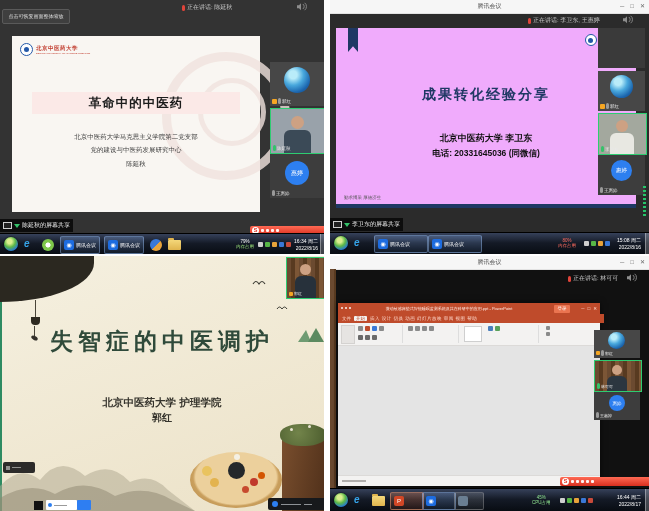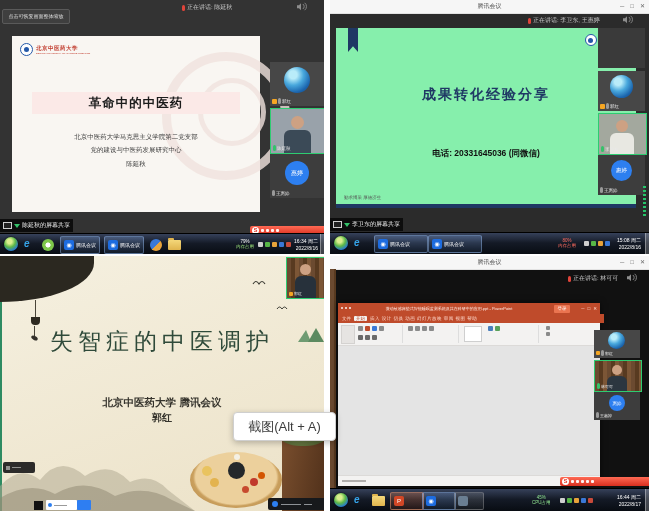--- a/index.html
+++ b/index.html
@@ -176,28 +176,29 @@
     </div>
     <div class="abs speaklbl" style="left:198px;top:16px">
       <div class="mic red"></div>
       <span>正在讲话: 李卫东, 王惠婷</span>
     </div>
     <svg class="abs" style="left:292px;top:15px" width="12" height="9" viewBox="0 0 12 9">
       <path d="M1 3.2 h2 l2-2 v7 l-2-2 h-2 z" fill="#8d8d8d"></path>
       <path d="M6.8 2 a3 3 0 0 1 0 5 M8.6 .8 a4.6 4.6 0 0 1 0 7.4" stroke="#8d8d8d" fill="none" stroke-width="0.9"></path>
     </svg>
 
-    <div class="abs" style="left:6px;top:28px;width:300px;height:180px;background:#86efac">
+    <div class="abs" style="left:6px;top:28px;width:300px;height:180px;background:#f0abfc">
       <div class="abs" style="left:12px;top:0;width:10px;height:24px;background:#1f3864;
                   clip-path:polygon(0 0,100% 0,100% 100%,50% 76%,0 100%)"></div>
       <div class="abs" style="right:6px;top:6px;display:flex;gap:2px;align-items:center">
         <div class="emb" style="width:10px;height:10px"></div>
         <div style="font-size:4.5px;font-weight:bold;color:#c0392b">北京中医药大学</div>
       </div>
       <div class="abs ctr" style="top:58px;font-size:14px;font-weight:bold;color:#1f3864;letter-spacing:2px">成果转化经验分享</div>
+      <div class="abs ctr" style="top:104px;font-size:9px;font-weight:bold;color:#111">北京中医药大学 李卫东</div>
       <div class="abs ctr" style="top:120px;font-size:8.5px;font-weight:bold;color:#111">电话: 20331645036 (同微信)</div>
       <div class="abs" style="left:8px;bottom:8px;font-size:4.5px;color:#555">勤求博采 厚德济生</div>
       <div class="abs" style="left:0;bottom:0;width:100%;height:4px;background:#1f3864"></div>
     </div>
 
     <div class="tile" style="left:268px;top:28px;width:47px;height:40px;background:#3a3a3a"></div>
     <div class="tile" style="left:268px;top:71px;width:47px;height:40px">
       <div class="earth abs" style="left:12px;top:4px;width:23px;height:23px"></div>
       <div class="tlab">
           <span class="hand"></span>
@@ -281,22 +282,22 @@
           <span class="hand" style="width:4px;height:4px"></span>
         <span>郭红</span>
         </div>
     </div>
 
     <svg class="abs" style="right:0;top:70px" width="26" height="16">
       <path d="M0 16 L8 4 L13 16 Z" fill="#6f9b72"></path>
         <path d="M10 16 L18 2 L26 16 Z" fill="#5c8a60"></path>
       </svg>
 
-    <div class="abs ctr serif" style="top:70px;font-size:23px;font-weight:normal;color:#2f4a3a;letter-spacing:5px">失智症的中医调护</div>
-    <div class="abs ctr serif" style="top:140px;font-size:10.5px;font-weight:bold;color:#35332c">北京中医药大学 腾讯会议</div>
+    <div class="abs ctr serif" style="top:70px;font-size:23px;font-weight:bold;color:#2f4a3a;letter-spacing:5px">失智症的中医调护</div>
+    <div class="abs ctr serif" style="top:140px;font-size:10.5px;font-weight:bold;color:#35332c">北京中医药大学 护理学院</div>
     <div class="abs ctr serif" style="top:155px;font-size:10px;font-weight:bold;color:#35332c">郭红</div>
 
     <svg class="abs" style="left:0;top:190px" width="195" height="65">
       <path d="M0 65 L0 40 Q20 18 40 34 Q60 8 85 30 Q110 14 130 36 Q152 26 168 44 L195 65 Z" fill="#b3ab94" opacity="0.55"></path>
       <path d="M0 65 L0 52 Q30 34 55 48 Q85 30 115 50 Q145 38 172 54 L195 65 Z" fill="#8e8670" opacity="0.5"></path>
       </svg>
 
     <div class="abs" style="left:190px;top:196px;width:92px;height:56px;border-radius:50%;
                 background:radial-gradient(ellipse at 50% 45%,#ecd09c 0 62%,#caa05e 66%,#a87b3c)">
       <div class="abs" style="left:38px;top:10px;width:17px;height:17px;border-radius:50%;background:#24282b"></div>
@@ -479,16 +480,13 @@
         <div class="ti" style="background:#c94a3a"></div>
       </div>
       <div class="clock" style="right:8px;top:5px">
         <div>16:44 周二</div>
         <div>2022/8/17</div>
       </div>
       <div class="sliver" style="top:0;height:23px"></div>
     </div>
   </div>
 
-  <div class="abs" style="left:233px;top:412px;width:101px;height:27px;background:#fff;border:1px solid #cfcfcf;
-              border-radius:4px;box-shadow:0 2px 6px rgba(0,0,0,.25);font-size:13px;color:#3c3c3c;
-              text-align:center;line-height:27px;white-space:nowrap;z-index:50">截图(Alt + A)</div>
 </div>
 
 </body></html>

